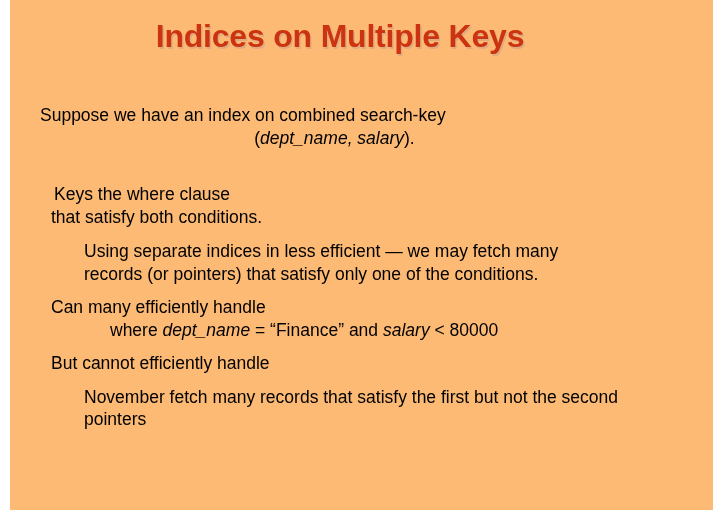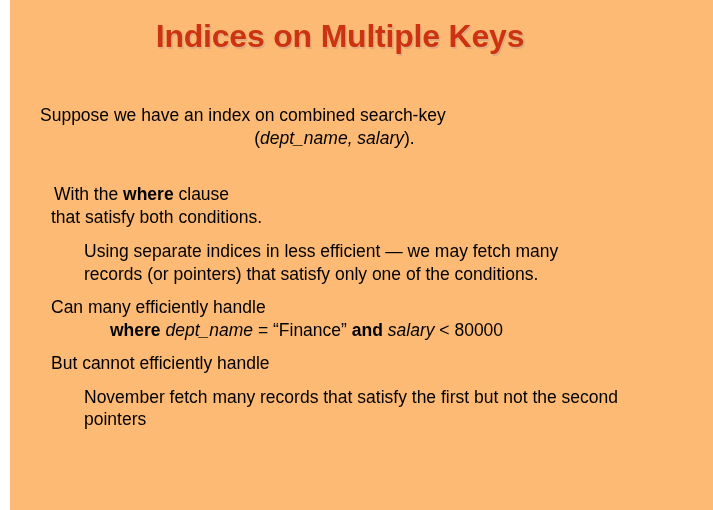--- a/index.html
+++ b/index.html
@@ -64,42 +64,42 @@
 
   .center-line {
     text-align: center;
     padding-right: 96px;
   }
 
   .gap-lg { height: 34px; }
   .gap-md { height: 12px; }
   .gap-sm { height: 11px; }
 
-  b  { font-weight: bold; }
+  b  { font-weight: normal; }
   i  { }
 </style>
 </head>
 <body>
 
 <div class="slide">
 
   <div class="slide-title">Indices on Multiple Keys</div>
 
   <div class="body">
 
     <div class="line ind-0">Suppose we have an index on combined search-key</div>
 
     <div class="line center-line">
       <span>(</span><i>dept_name, salary</i><span>).</span>
     </div>
 
     <div class="gap-lg"></div>
 
     <div class="line ind-b">
-      <span>With the </span><b>where</b><span> clause</span>
+      <span>Keys the </span><b>where</b><span> clause</span>
     </div>
 
 
 
     <div class="line ind-a">that satisfy both conditions.</div>
 
     <div class="gap-md"></div>
 
     <div class="line ind-c">Using separate indices in less efficient — we may fetch many</div>
     <div class="line ind-c">records (or pointers) that satisfy only one of the conditions.</div>

